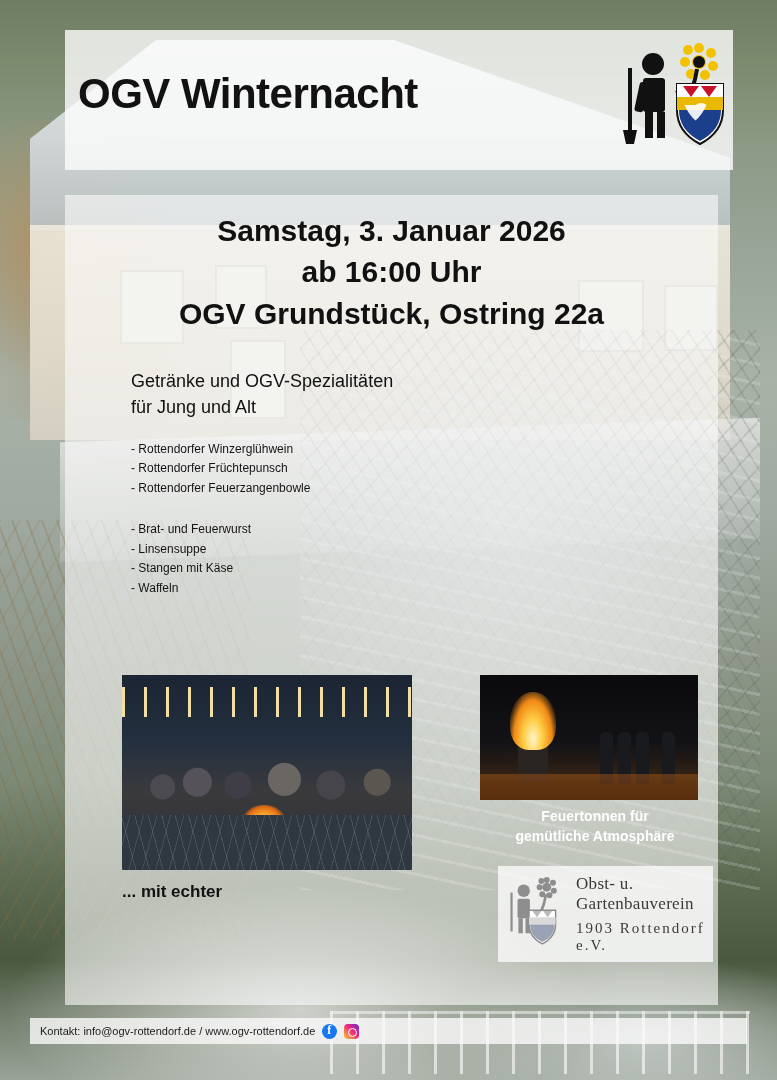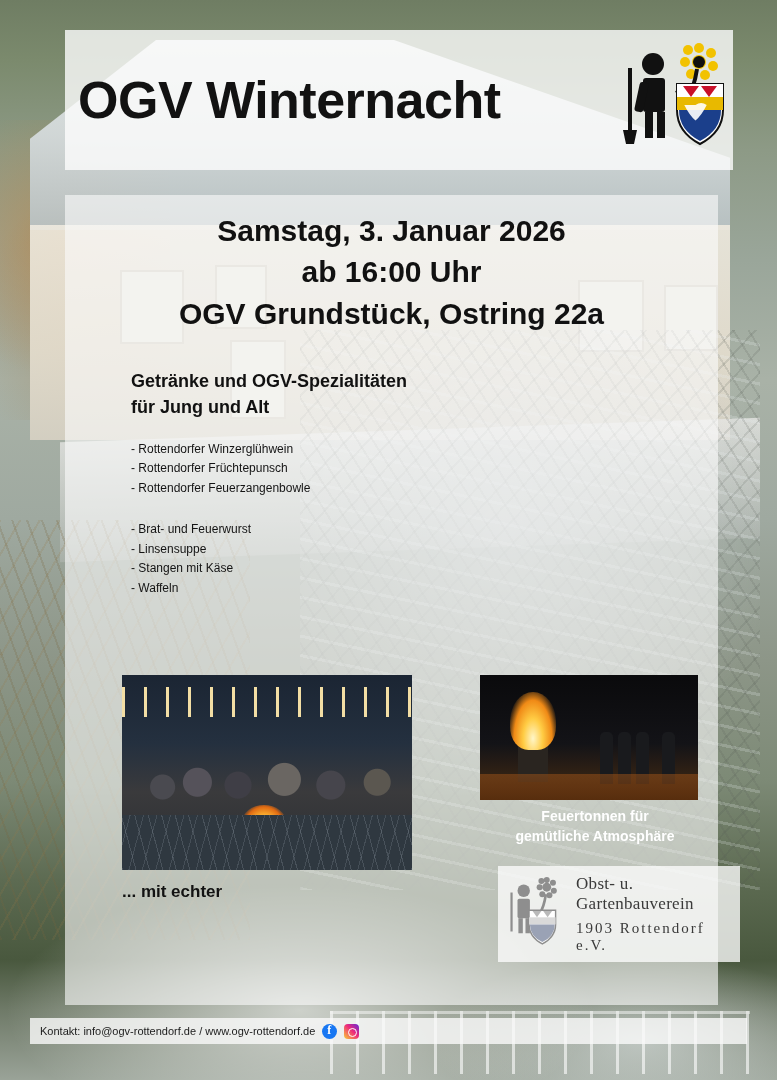--- a/index.html
+++ b/index.html
@@ -129,21 +129,21 @@
     position: absolute;
     left: 30px; bottom: 36px;
     width: 717px; height: 26px;
     background: rgba(250,250,250,0.80);
   }
 
   
   .title {
     position: absolute;
     left: 78px; top: 70px;
-    font-size: 52px;
+    font-size: 42px;
     font-weight: bold;
     color: #121212;
     letter-spacing: -0.5px;
   }
   .logo-header {
     position: absolute;
     right: 44px; top: 42px;
     width: 118px; height: 118px;
   }
 
@@ -157,21 +157,21 @@
   }
   .headlines div {
     font-size: 30px;
     font-weight: bold;
     line-height: 1.38;
   }
   .subhead {
     position: absolute;
     left: 131px; top: 368px;
     font-size: 18px;
-    font-weight: bold;
+    font-weight: normal;
     color: #111;
     line-height: 1.45;
   }
   .list {
     position: absolute;
     left: 131px; top: 440px;
     font-size: 12px;
     color: #141414;
     line-height: 1.62;
   }
@@ -253,21 +253,21 @@
     font-size: 14px;
     font-weight: bold;
     color: #ffffff;
     line-height: 1.45;
   }
 
   
   .society-logo {
     position: absolute;
     left: 498px; top: 866px;
-    width: 242px; height: 96px;
+    width: 215px; height: 96px;
     background: rgba(252,252,252,0.78);
     display: flex;
     align-items: center;
     gap: 8px;
     padding-left: 8px;
     box-sizing: border-box;
   }
   .society-logo .txt {
     font-family: "Liberation Serif", serif;
     color: #3a3a3a;

